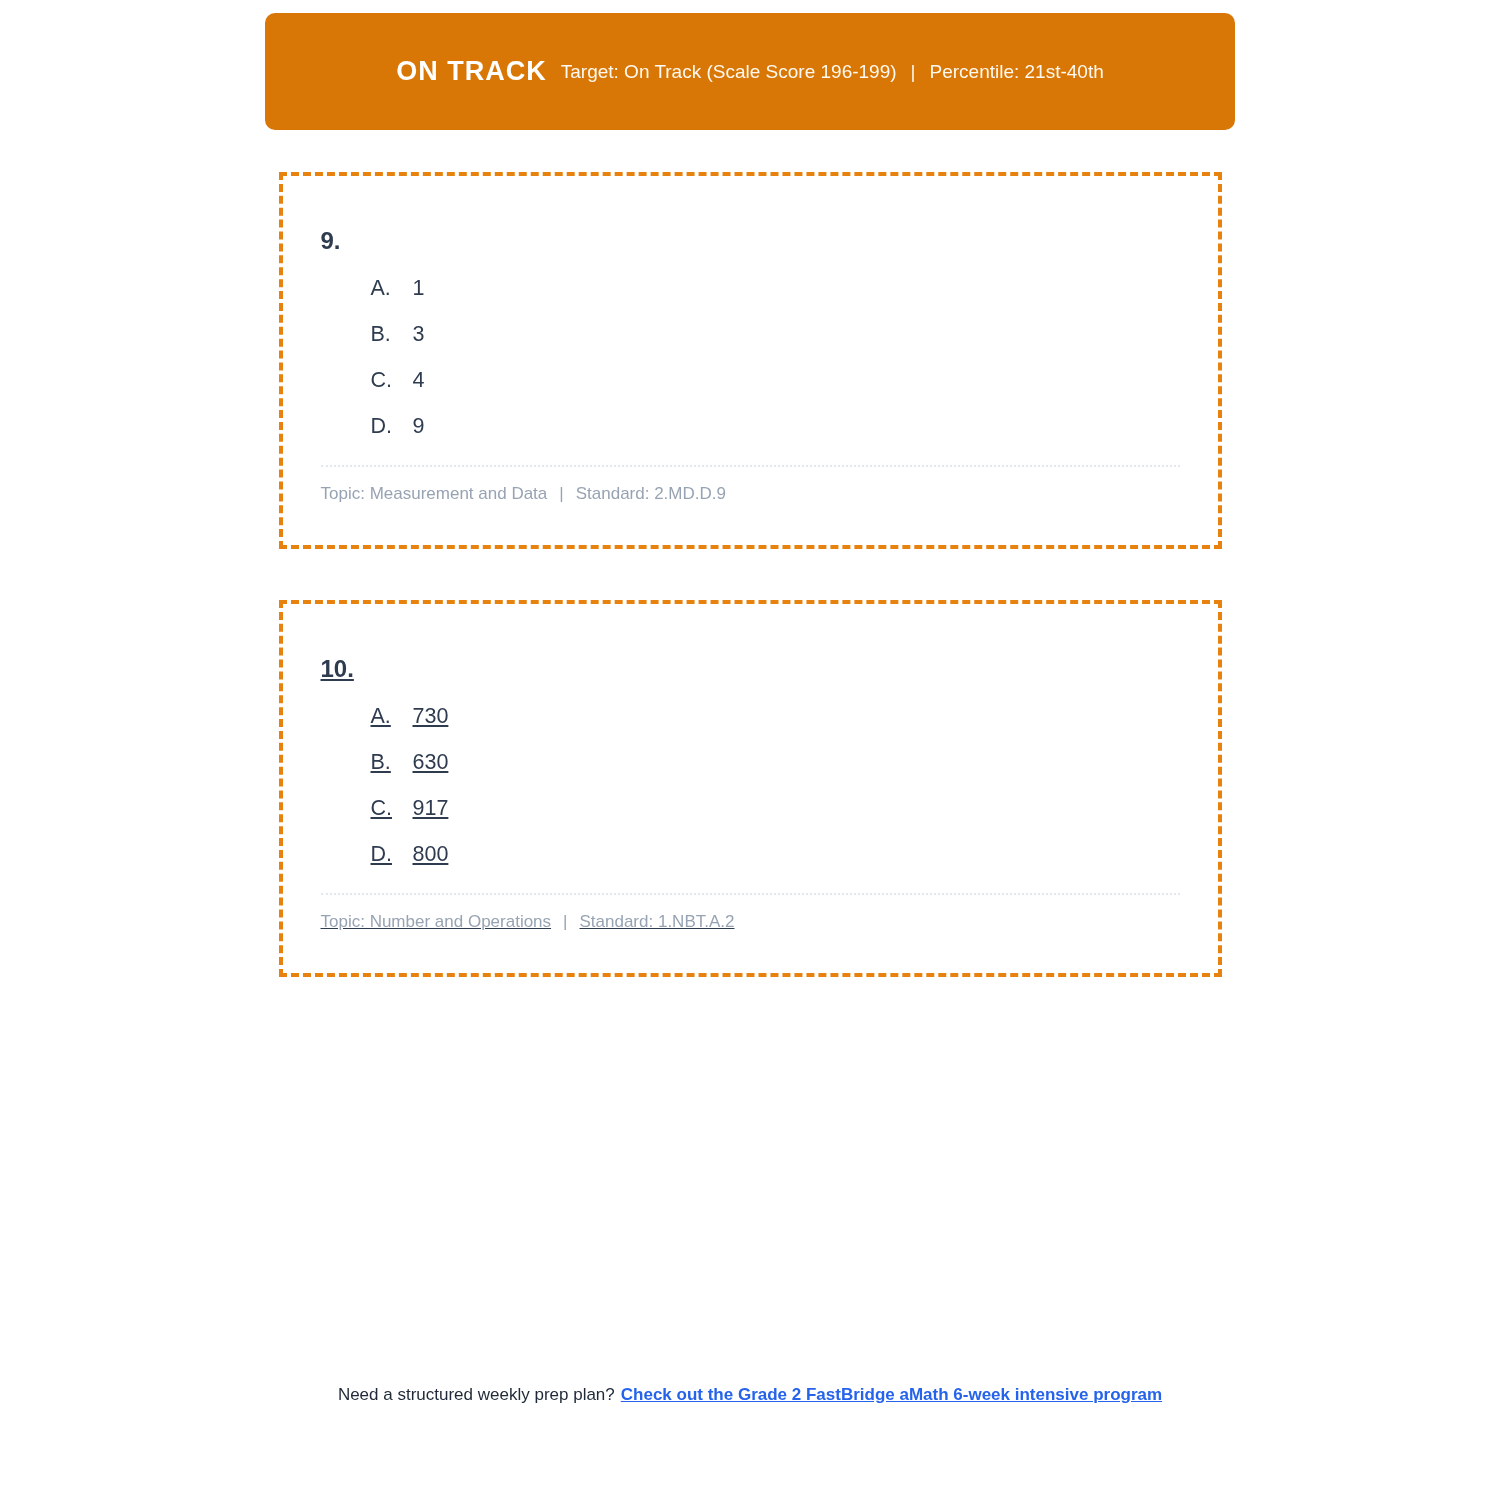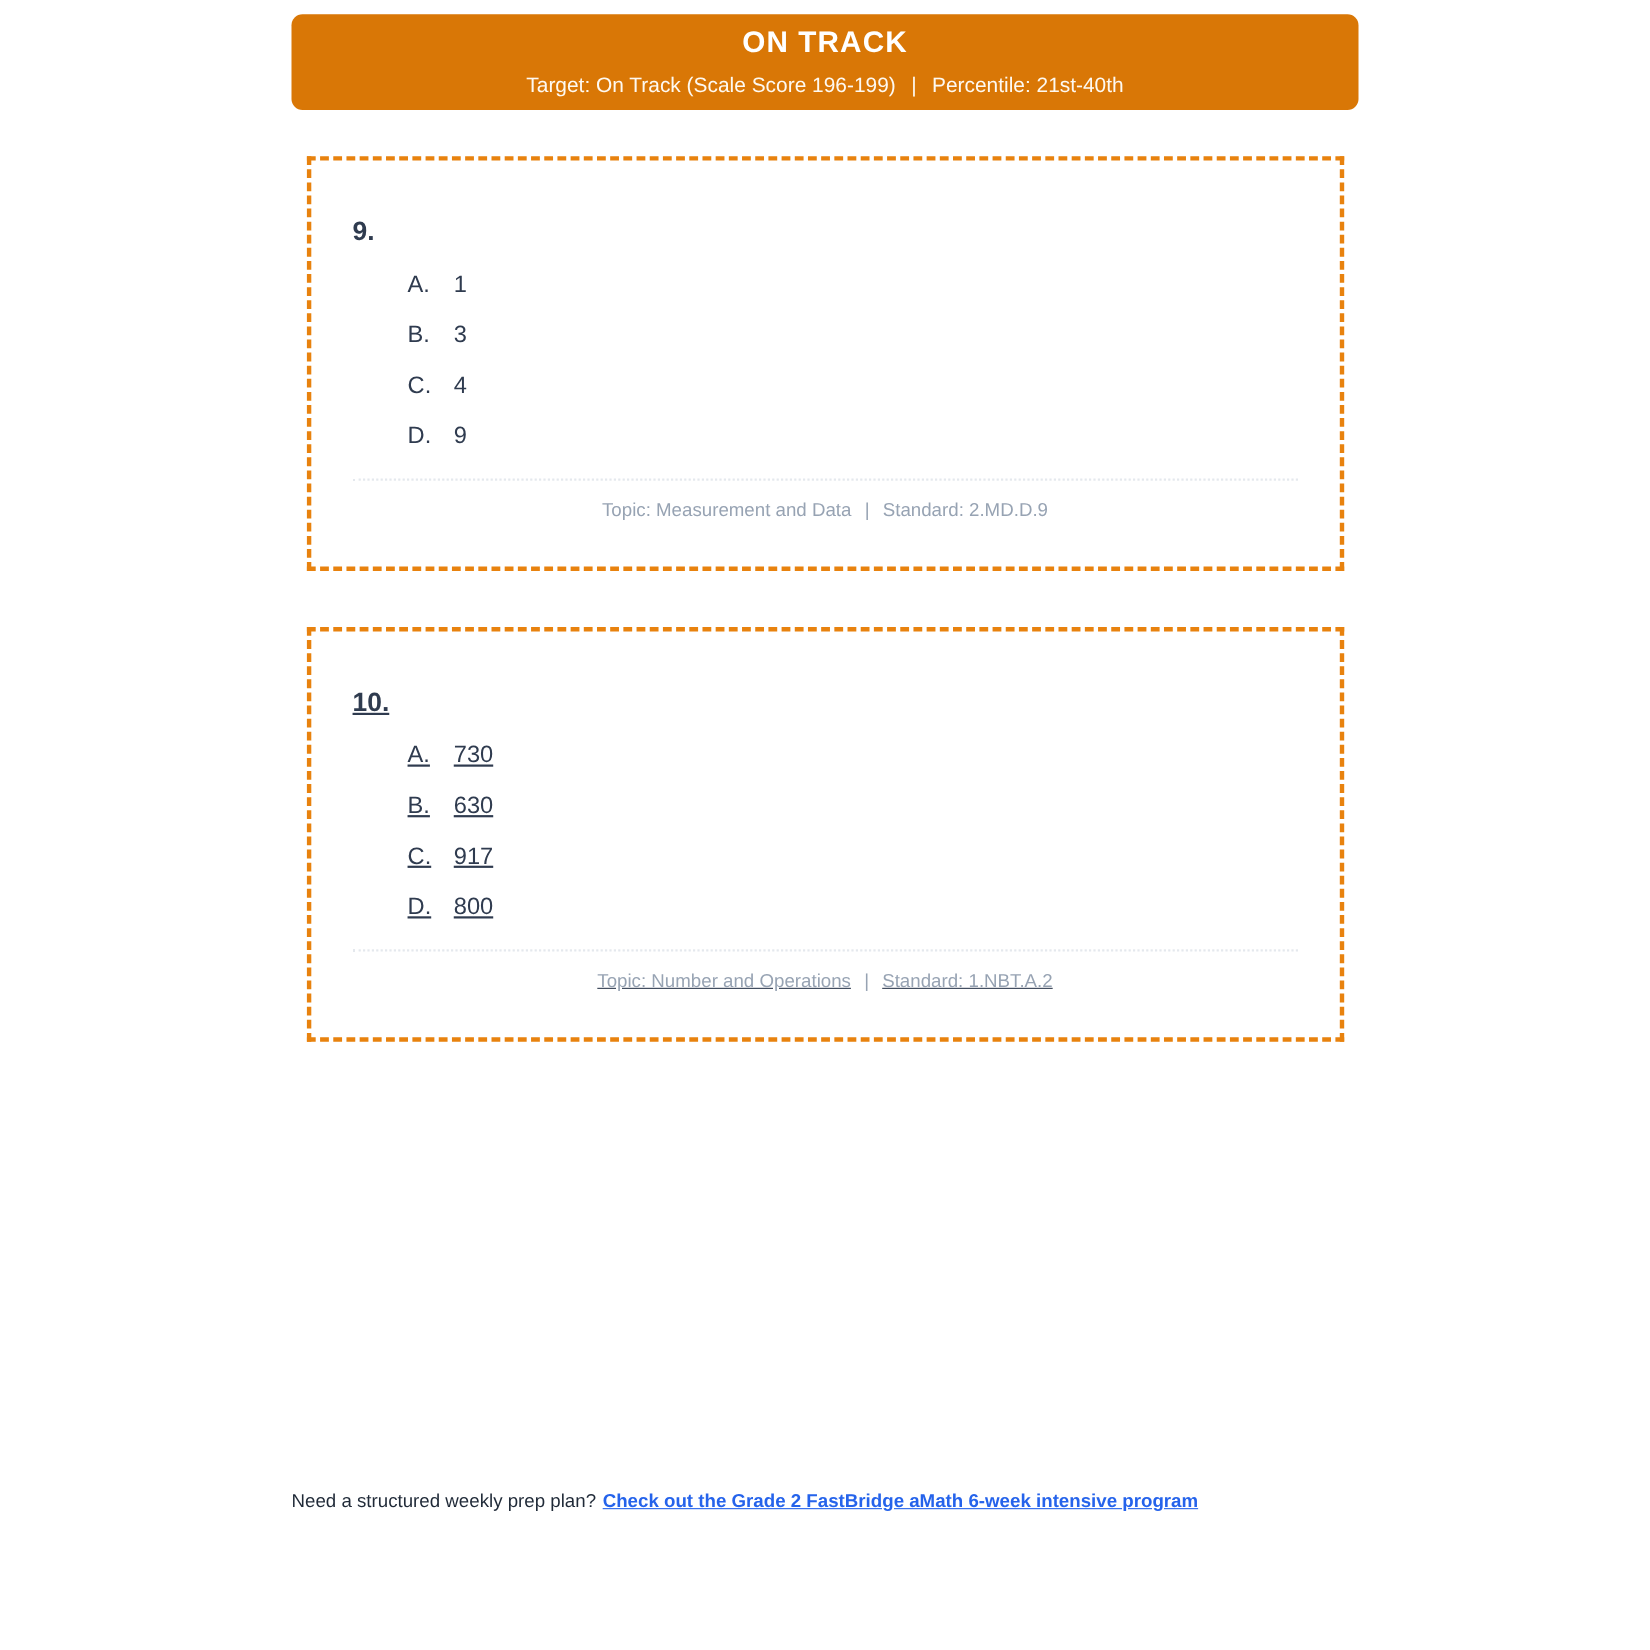--- a/index.html
+++ b/index.html
@@ -12,26 +12,26 @@
     overflow: hidden;
   }
   .page {
     width: 970px;
     margin: 0 auto;
     padding-top: 13px;
   }
 
   
   .banner {
-    height: 87px;
+    height: 117px;
     background: #D97706;
     border-radius: 10px;
     color: #ffffff;
     display: flex;
-    flex-direction: column;
+    flex-direction: row;
     align-items: center;
     justify-content: center;
     gap: 14px;
   }
   .banner-title {
     font-size: 27px;
     font-weight: bold;
     letter-spacing: 1px;
   }
   .banner-sub {
@@ -82,32 +82,31 @@
   .opt-letter { flex: none; width: 42px; }
 
   .divider {
     border: 0;
     border-top: 2px dotted #E4E8ED;
     margin-top: 16px;
   }
   .meta {
     margin-top: 16px;
     display: flex;
-    justify-content: center;
     align-items: center;
     gap: 12px;
     font-size: 17px;
     line-height: 22px;
     color: #97A3B3;
   }
 
   
   .cta {
     margin-top: 408px;
-    text-align: left;
+    text-align: center;
     font-size: 17px;
     color: #1F2937;
   }
   .cta a {
     color: #2563EB;
     font-weight: bold;
     text-decoration: underline;
     margin-left: 6px;
     cursor: pointer;
   }

